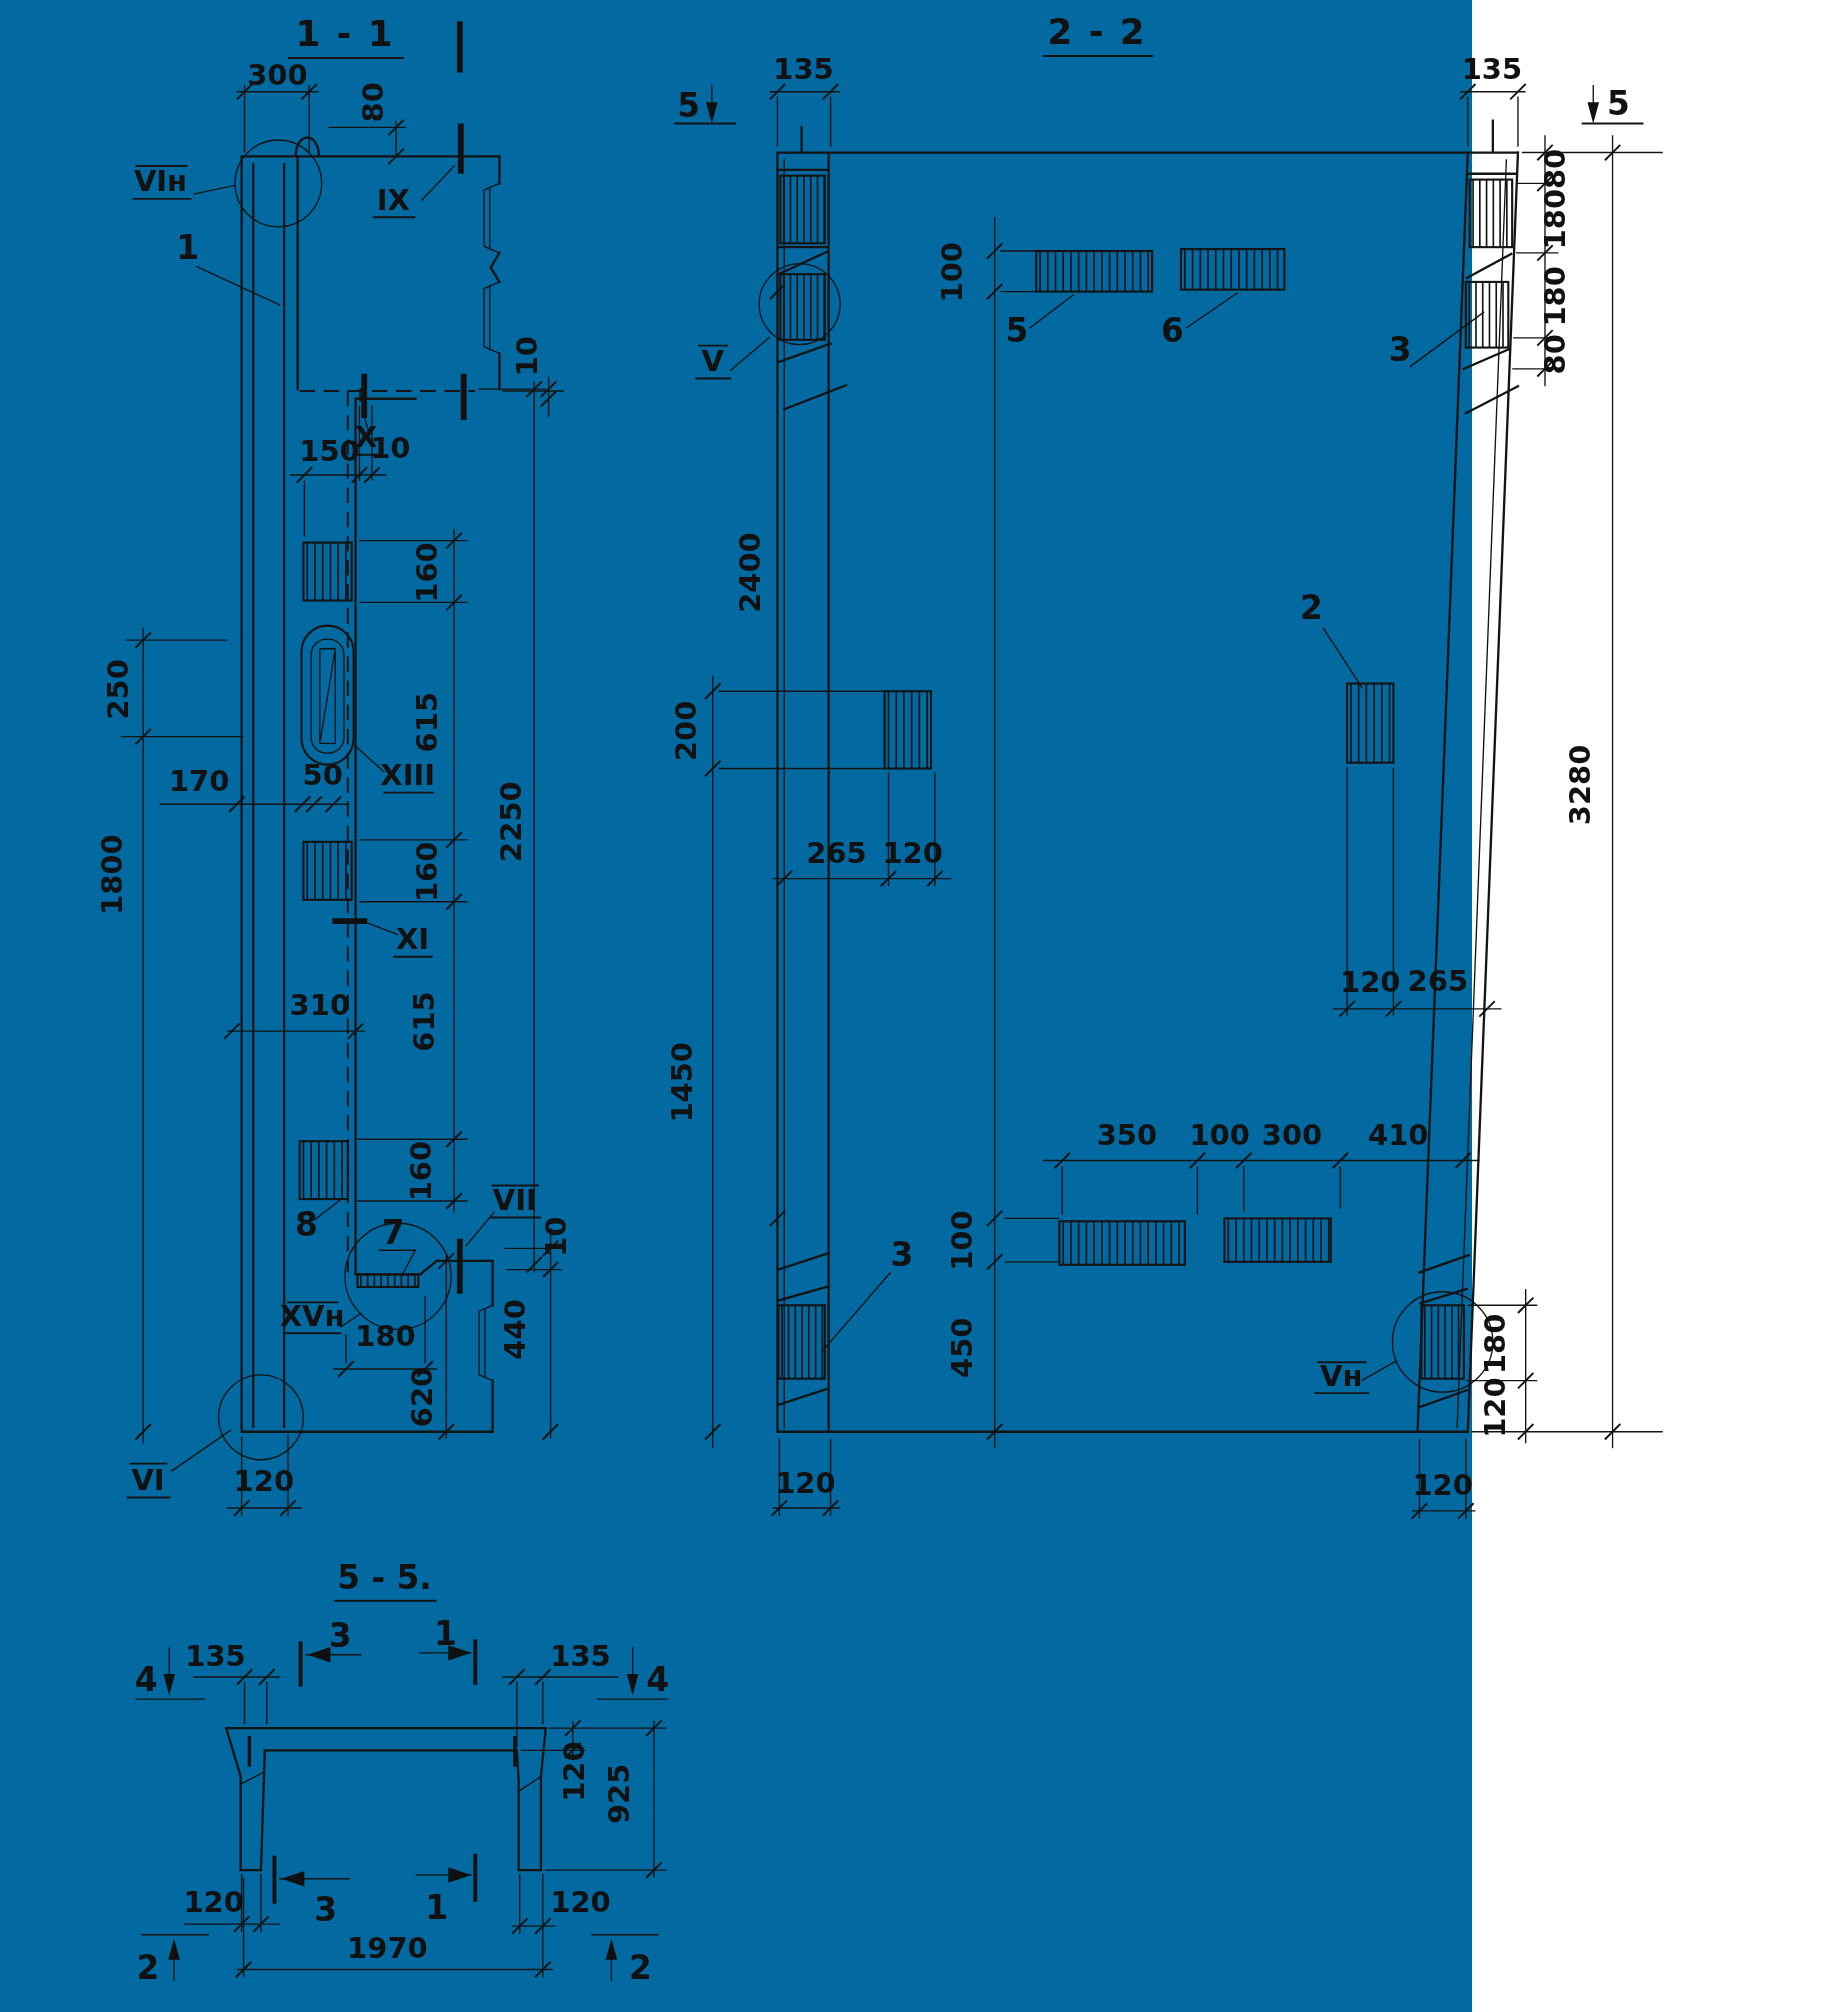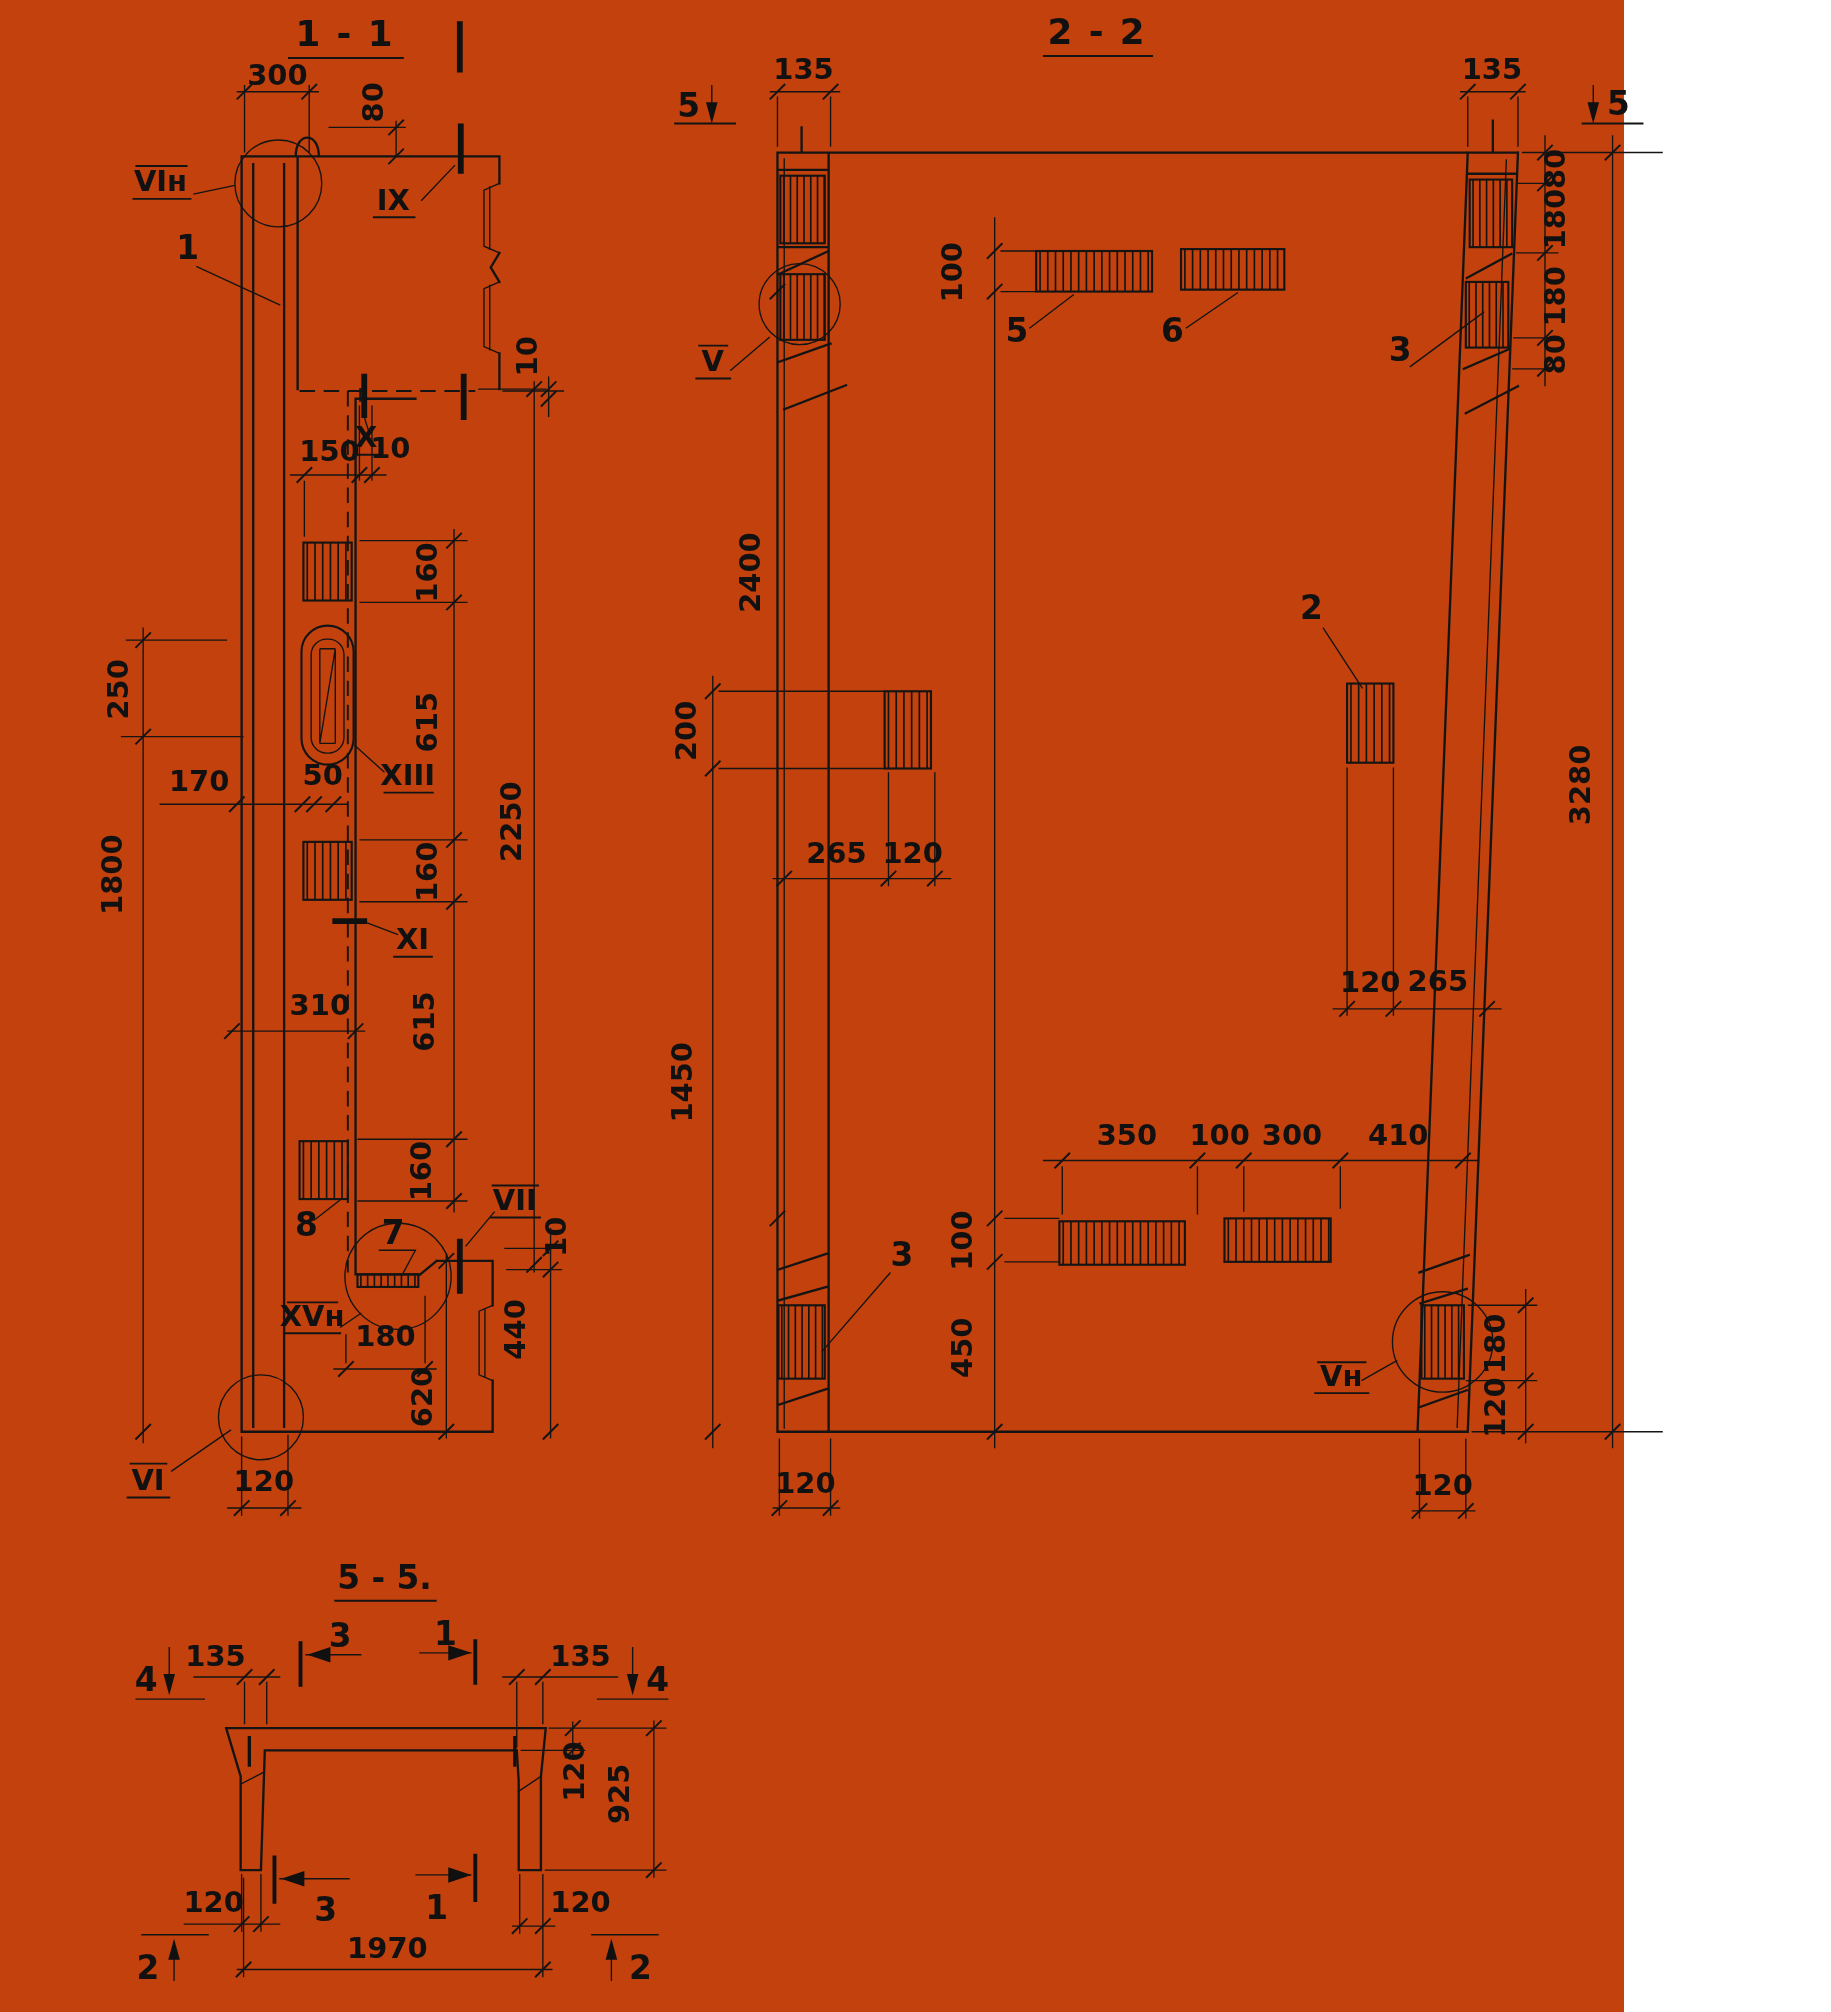--- a/index.html
+++ b/index.html
@@ -1,16 +1,16 @@
 <!DOCTYPE html>
 <html><head>
 <meta charset="utf-8">
 <style>
   html,body{margin:0;padding:0;background:#ffffff;}
-  .page{width:1624px;height:2012px;position:relative;background:#c2410c;}
+  .page{width:1472px;height:2012px;position:relative;background:#0369a1;}
   svg{display:block;}
   .ln{stroke:#141414;stroke-width:2.4;fill:none;stroke-linecap:square;}
   .thin{stroke:#141414;stroke-width:1.4;fill:none;}
   .dim{stroke:#141414;stroke-width:1.4;fill:none;}
   .tick{stroke:#141414;stroke-width:2;fill:none;}
   .thick{stroke:#101010;stroke-width:6;fill:none;}
   .bar3{stroke:#101010;stroke-width:3.4;fill:none;}
   .bar4{stroke:#101010;stroke-width:4;fill:none;}
   .dash{stroke:#141414;stroke-width:2;fill:none;stroke-dasharray:16 9;}
   .hatch{stroke:#141414;stroke-width:1.7;fill:none;}

